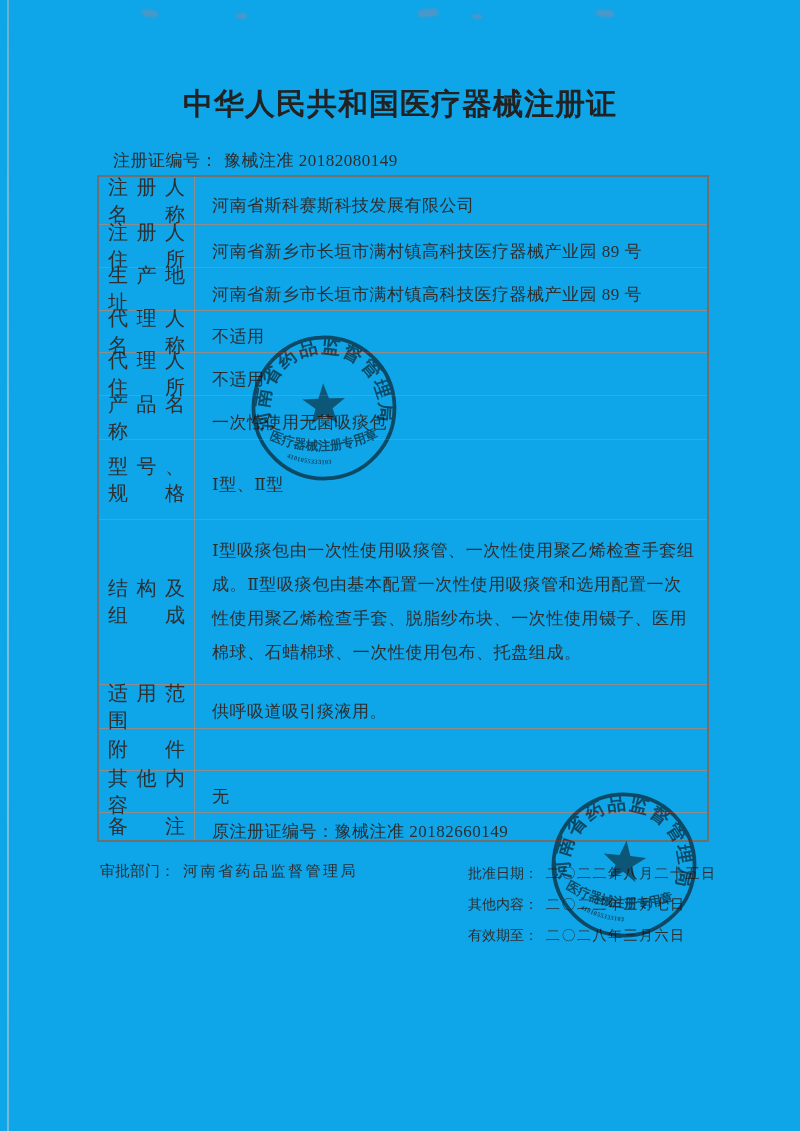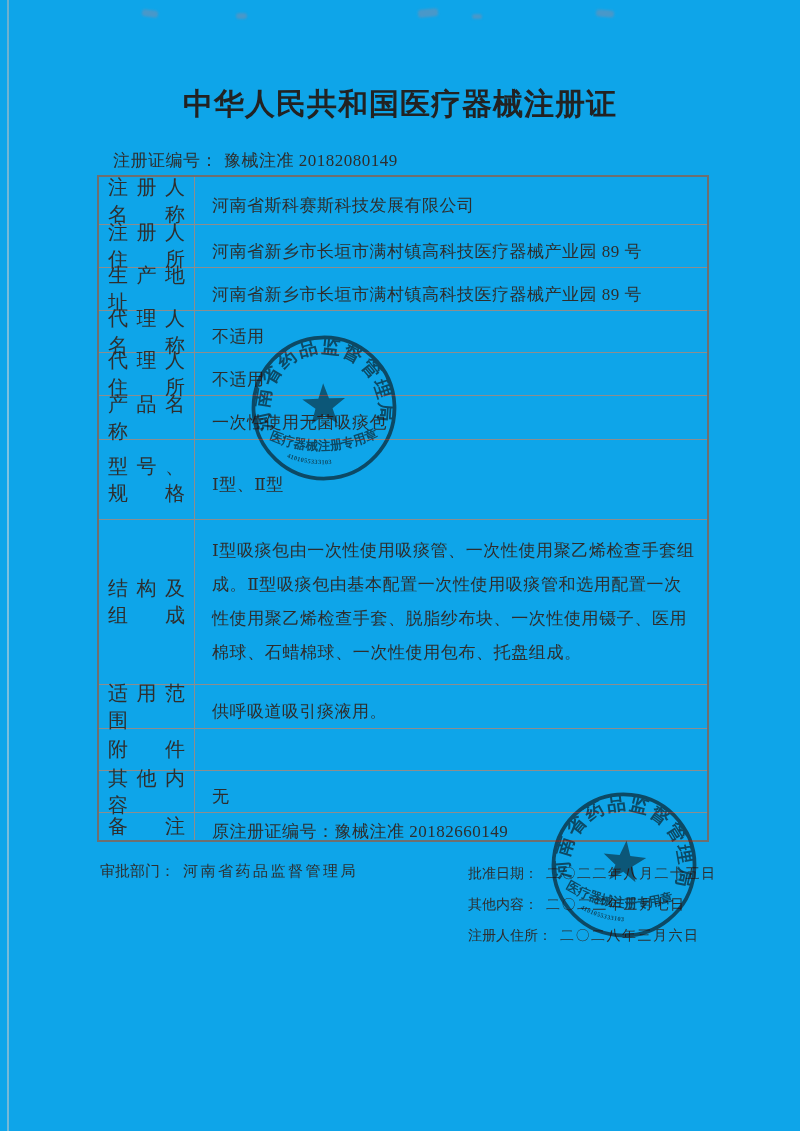--- a/index.html
+++ b/index.html
@@ -160,21 +160,21 @@
   </div>
 
   <div class="footer-dates">
     <div class="date-line">
       <span>批准日期：</span><span class="val">二〇二二年八月二十五日</span>
     </div>
     <div class="date-line">
       <span>其他内容：</span><span class="val">二〇二三年三月七日</span>
     </div>
     <div class="date-line">
-      <span>注册人住所：</span><span class="val">二〇二八年三月六日</span>
+      <span>有效期至：</span><span class="val">二〇二八年三月六日</span>
     </div>
   </div>
 
   <svg class="stamp stamp-1" viewBox="0 0 200 200">
     <defs>
       <path id="arcTop1" d="M 30.5,125.3 A 74,74 0 1 1 169.5,125.3" fill="none"></path>
       <path id="arcMid1" d="M 24,138 A 170,170 0 0 0 176,138" fill="none"></path>
       <path id="arcNum1" d="M 48,164 A 130,130 0 0 0 152,164" fill="none"></path>
     </defs>
     <circle cx="100" cy="100" r="94" fill="none" stroke="#c9514e" stroke-width="5"></circle>

